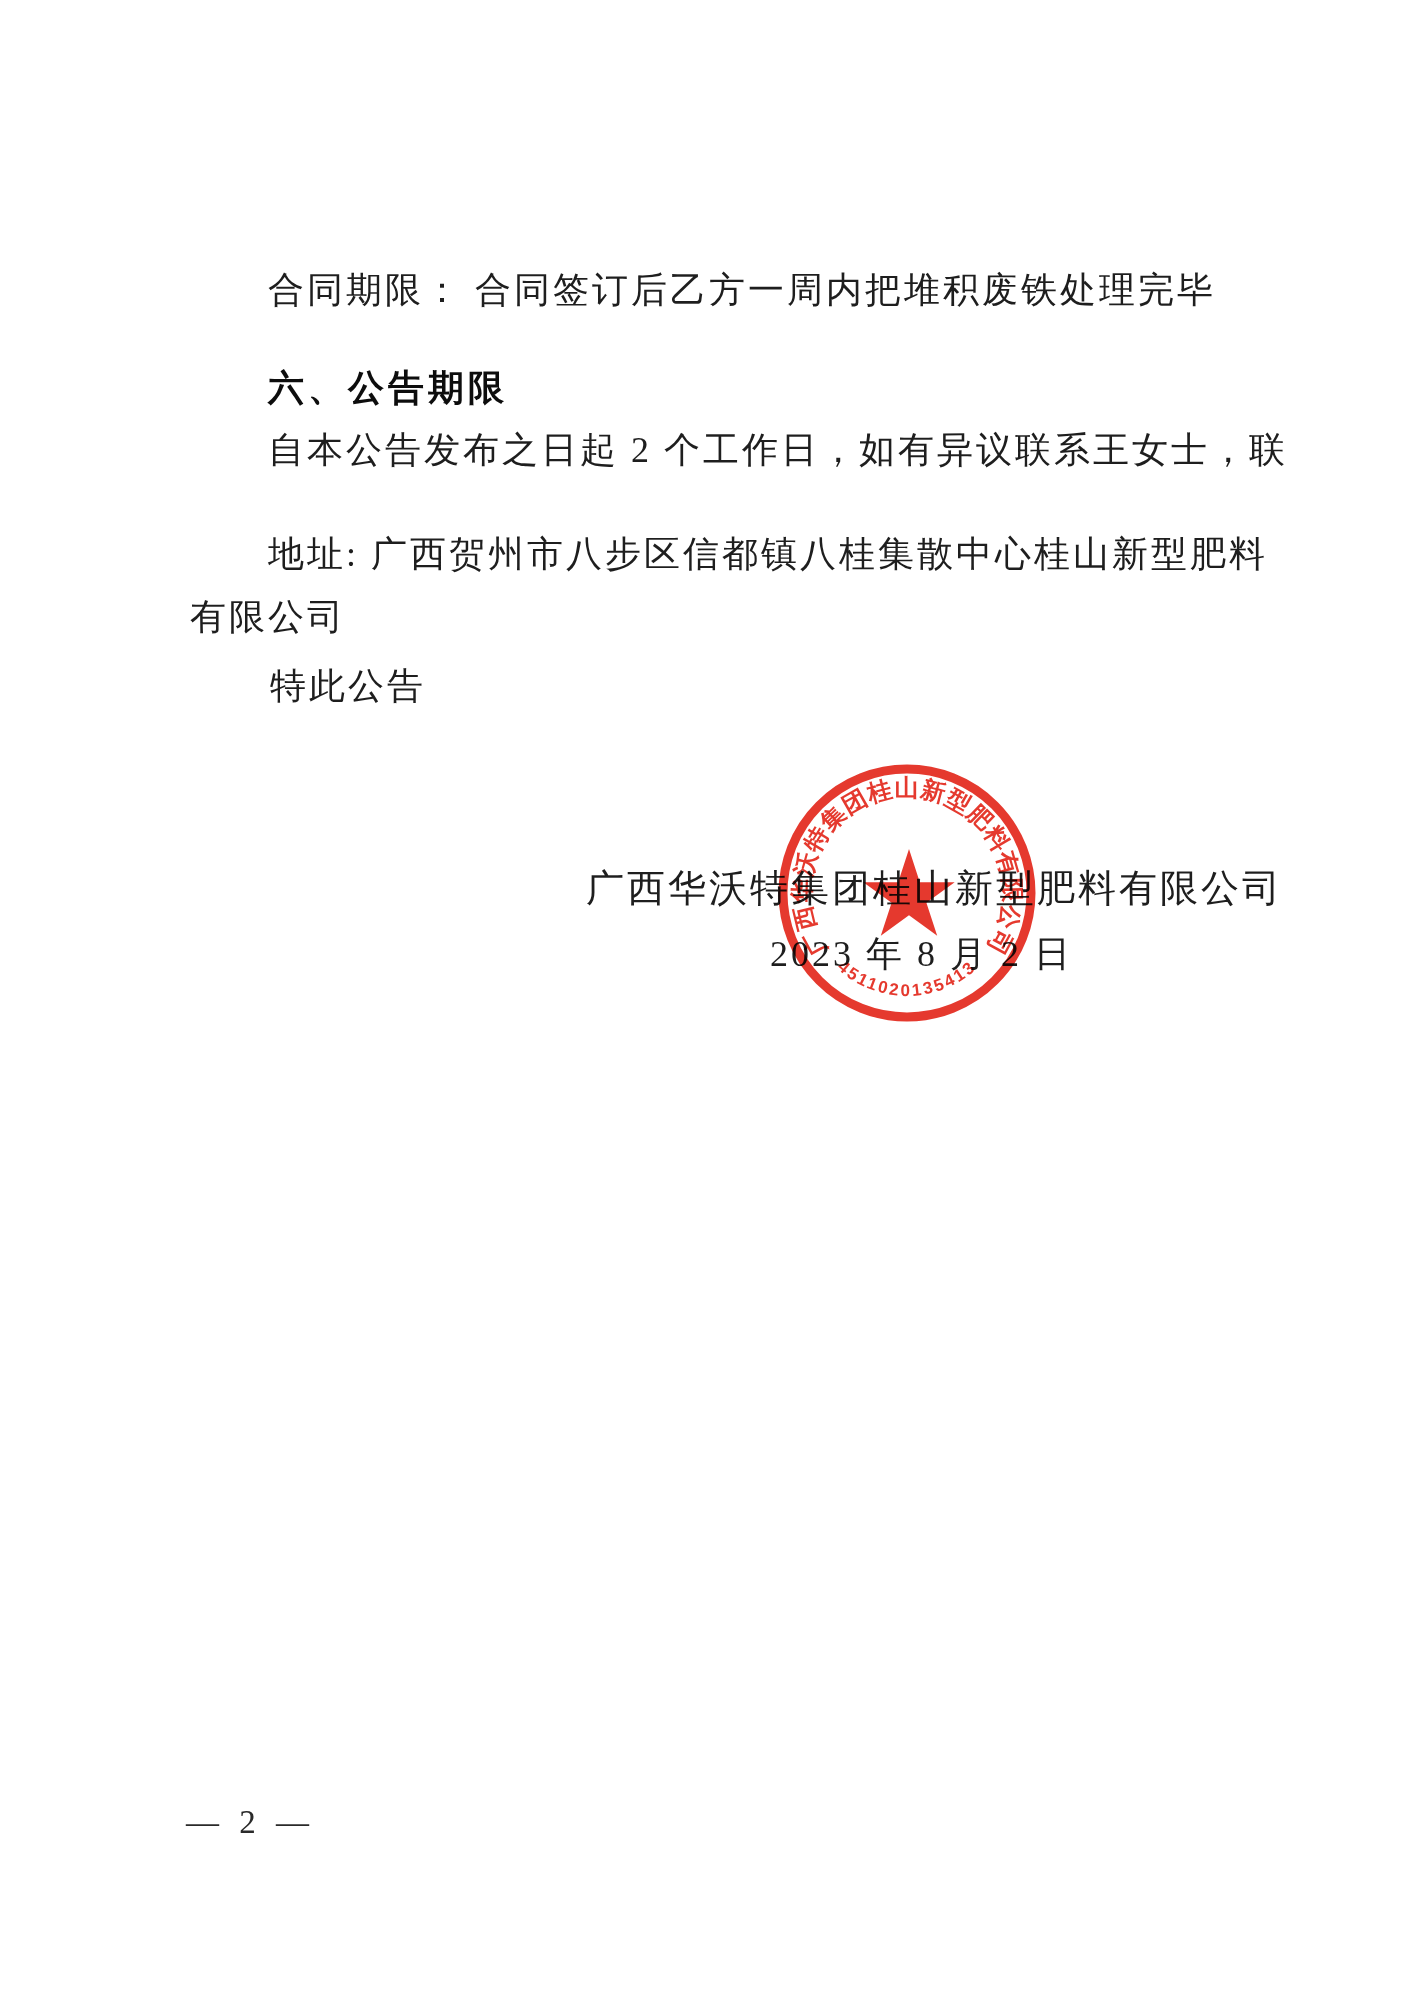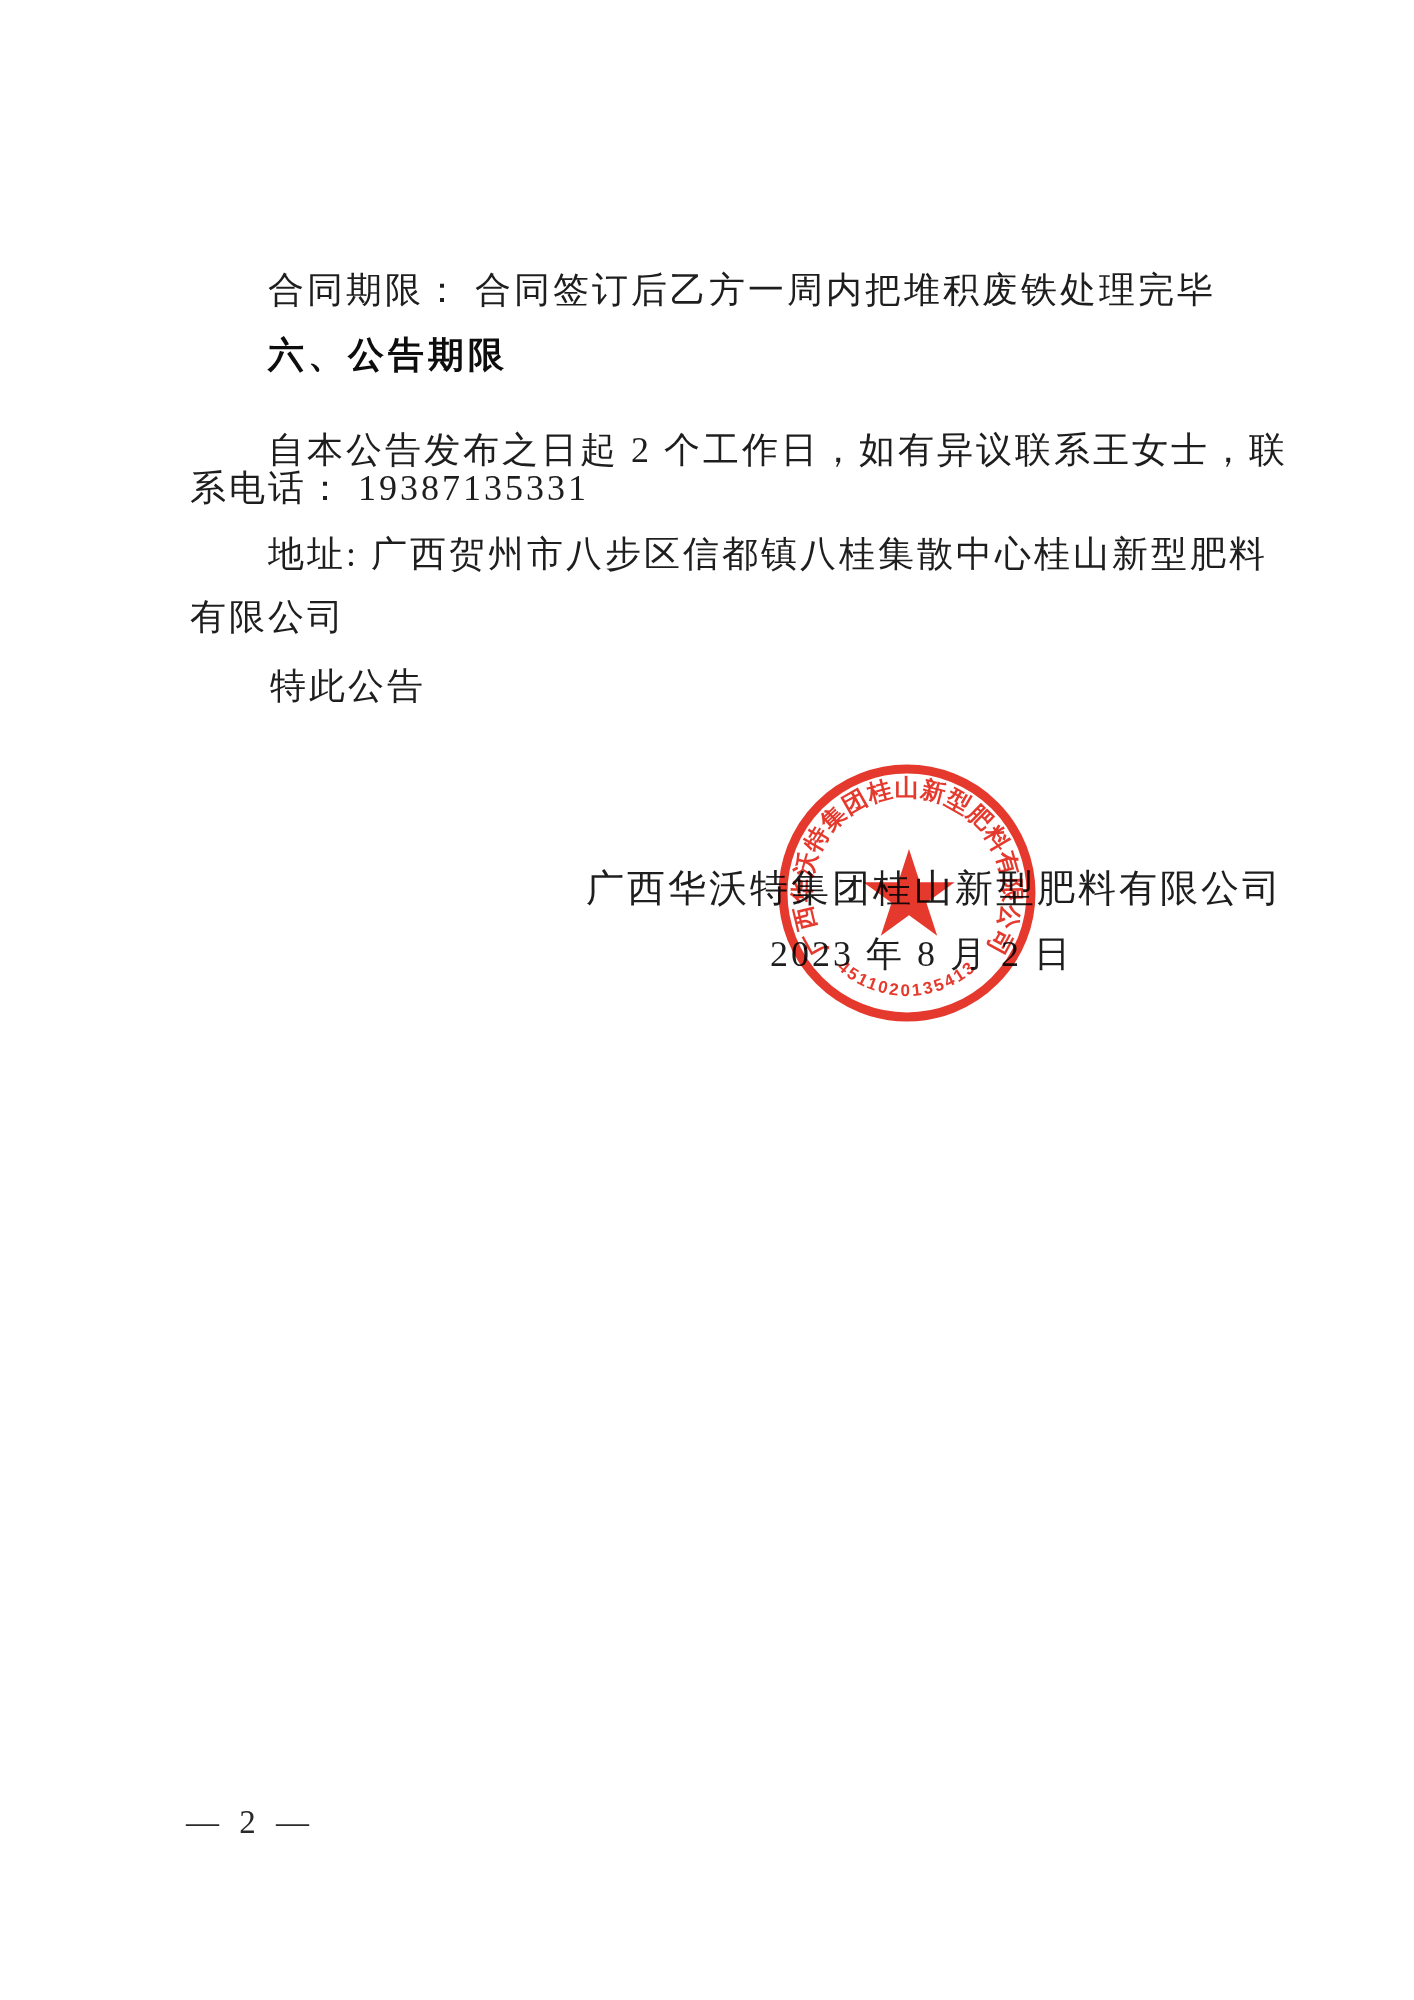--- a/index.html
+++ b/index.html
@@ -26,20 +26,21 @@
   }
   .heading {
     position: absolute;
     white-space: pre;
     font-family: "Liberation Sans", sans-serif;
     font-weight: 700;
     font-size: 36px;
     letter-spacing: 4px;
     color: #0d0d0d;
     line-height: 1;
+    margin-top: 33px;
   }
   .sig-company {
     position: absolute;
     left: 586px;
     top: 869px;
     font-size: 38px;
     letter-spacing: 3px;
     white-space: pre;
     color: #1e1e1e;
     line-height: 1;
@@ -82,21 +83,20 @@
 <body>
 
 <div class="page">
 
   <div class="bodyline" style="left:268px; top:272px;">合同期限： 合同签订后乙方一周内把堆积废铁处理完毕</div>
 
   <div class="heading" style="left:268px; top:337px;">六、公告期限</div>
 
   <div class="bodyline" style="left:268px; top:404px;margin-top:28px;">自本公告发布之日起 2 个工作日，如有异议联系王女士，联</div>
 
-  <div class="bodyline" style="left:190px; top:470px;">系电话： 19387135331</div>
 
   <div class="bodyline" style="left:268px; top:536px;">地址: 广西贺州市八步区信都镇八桂集散中心桂山新型肥料</div>
 
   <div class="bodyline" style="left:190px; top:602px;font-family:Liberation Mono, monospace;">有限公司</div>
 
   <div class="bodyline" style="left:270px; top:668px;">特此公告</div>
 
   <div class="sig-company">广西华沃特集团桂山新型肥料有限公司</div>
 
   <div class="sig-date">2023 年 8 月 2 日</div>

